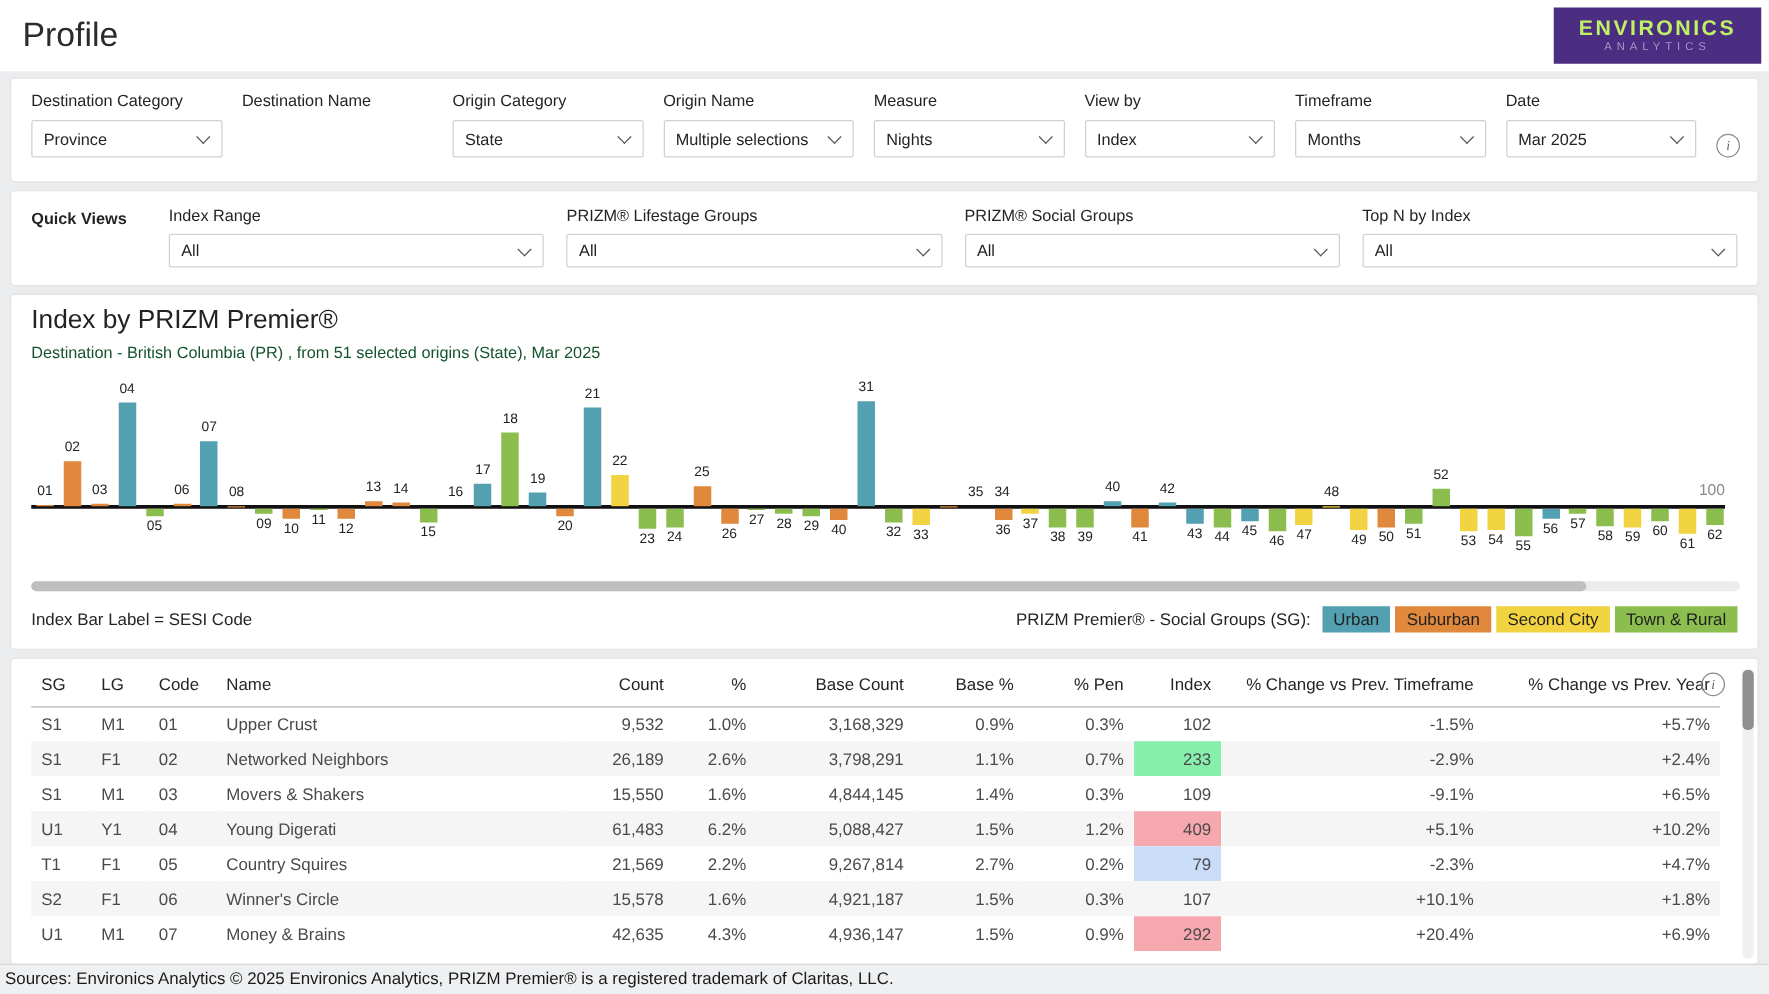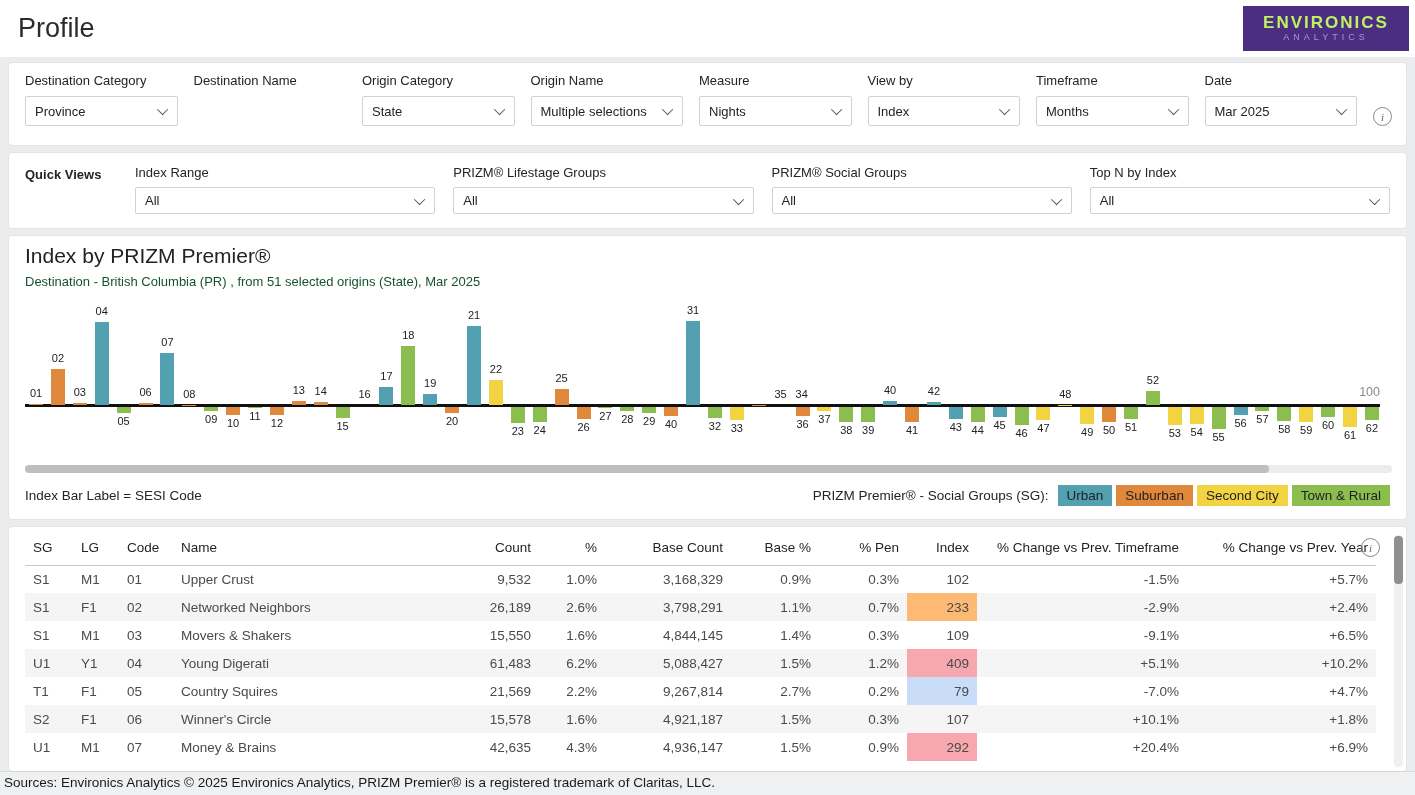--- a/index.html
+++ b/index.html
@@ -382,21 +382,21 @@
         <tr>
           <td>S1</td>
           <td>F1</td>
           <td>02</td>
           <td>Networked Neighbors</td>
           <td class="al-r">26,189</td>
           <td class="al-r">2.6%</td>
           <td class="al-r">3,798,291</td>
           <td class="al-r">1.1%</td>
           <td class="al-r">0.7%</td>
-          <td class="al-r" style="background: #fdba74; margin-top: 48px;">233</td>
+          <td class="al-r" style="background: #86efac; margin-top: 48px;">233</td>
           <td class="al-r">-2.9%</td>
           <td class="al-r">+2.4%</td>
         </tr>
         <tr>
           <td>S1</td>
           <td>M1</td>
           <td>03</td>
           <td>Movers &amp; Shakers</td>
           <td class="al-r">15,550</td>
           <td class="al-r">1.6%</td>
@@ -425,21 +425,21 @@
           <td>T1</td>
           <td>F1</td>
           <td>05</td>
           <td>Country Squires</td>
           <td class="al-r">21,569</td>
           <td class="al-r">2.2%</td>
           <td class="al-r">9,267,814</td>
           <td class="al-r">2.7%</td>
           <td class="al-r">0.2%</td>
           <td class="al-r" style="background: rgb(201, 220, 248);">79</td>
-          <td class="al-r">-7.0%</td>
+          <td class="al-r">-2.3%</td>
           <td class="al-r">+4.7%</td>
         </tr>
         <tr>
           <td>S2</td>
           <td>F1</td>
           <td>06</td>
           <td>Winner's Circle</td>
           <td class="al-r">15,578</td>
           <td class="al-r">1.6%</td>
           <td class="al-r">4,921,187</td>

